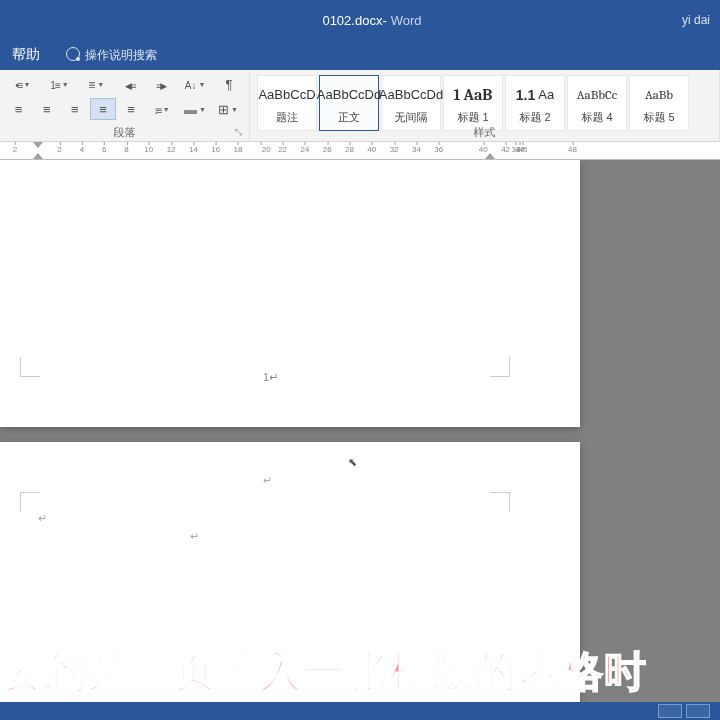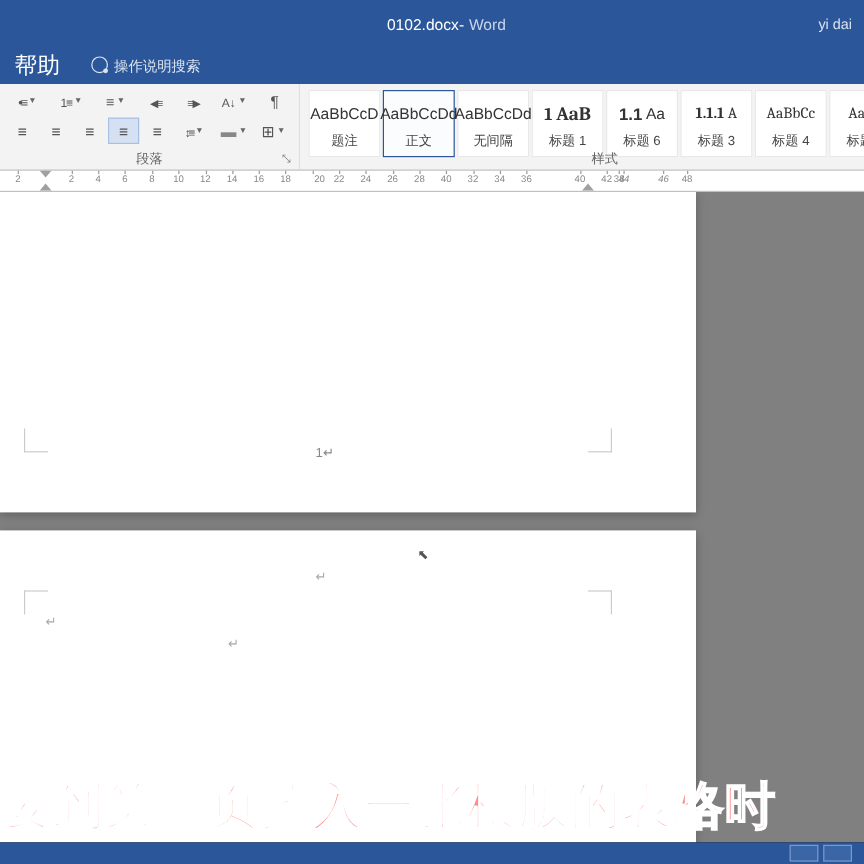--- a/index.html
+++ b/index.html
@@ -4,21 +4,21 @@
   <style>
     * { margin: 0; padding: 0; box-sizing: border-box; }
     body { font-family: "Microsoft YaHei", "Segoe UI", sans-serif; width: 720px; height: 720px; overflow: hidden; background: #000; position: relative; }
     
     .title-bar { background: #2b579a; height: 40px; display: flex; align-items: center; justify-content: center; position: relative; color: #fff; font-size: 13px; }
     .title-bar .doc-name { color: #fff; margin-left: 24px; }
     .title-bar .app-name { color: #c8d5ea; margin-left: 4px; }
     .title-bar .user { position: absolute; right: 10px; font-size: 12px; color: #d8e2f0; }
     
     .menu-bar { background: #2b579a; height: 30px; display: flex; align-items: center; padding-left: 2px; gap: 4px; }
-    .menu-item { padding: 4px 10px; color: #fff; font-size: 19px; cursor: pointer; }
+    .menu-item { padding: 4px 10px; color: #fff; font-size: 14px; cursor: pointer; }
     .tell-me { display: flex; gap: 5px; color: #dbe4f0; font-size: 12px; margin-left: 12px; }
     .tell-me-icon { width: 14px; height: 14px; border: 1.5px solid #dbe4f0; border-radius: 50%; position: relative; display: inline-block; }
     .tell-me-icon::after { content: ""; position: absolute; width: 4px; height: 4px; background: #dbe4f0; border-radius: 50%; bottom: -1px; right: -1px; }
     
     .ribbon { background: #f3f3f3; border-bottom: 1px solid #d4d4d4; height: 72px; display: flex; position: relative; }
     .ribbon-group { border-right: 1px solid #e0e0e0; padding: 3px 6px 0; position: relative; }
     .ribbon-group-label { position: absolute; bottom: 1px; left: 0; right: 0; text-align: center; font-size: 11px; color: #666; margin-top: 33px; }
     .dialog-launcher { position: absolute; bottom: 2px; right: 2px; width: 12px; height: 12px; font-size: 9px; color: #777; }
     
     .para-group { width: 250px; }
@@ -186,28 +186,21 @@
             <span class="num">1</span>
             <span>AaB</span>
           </div>
           <div class="style-label">标题 1</div>
         </div>
         <div class="style-item">
           <div class="style-preview heading2">
             <span class="num">1.1</span>
             <span>Aa</span>
           </div>
-          <div class="style-label">标题 6</div>
-        </div>
-        <div class="style-item">
-          <div class="style-preview heading3">
-            <span class="num">1.1.1</span>
-            <span>A</span>
-          </div>
-          <div class="style-label">标题 3</div>
+          <div class="style-label">标题 2</div>
         </div>
         <div class="style-item">
           <div class="style-preview heading4">
             <span>AaBbCc</span>
           </div>
           <div class="style-label">标题 4</div>
         </div>
         <div class="style-item">
           <div class="style-preview heading5">
             <span>AaBb</span>
@@ -238,21 +231,21 @@
       <div class="ruler-tick" style="left: 327.2px;">26</div>
       <div class="ruler-tick" style="left: 349.5px;">28</div>
       <div class="ruler-tick" style="left: 371.8px;">40</div>
       <div class="ruler-tick" style="left: 394.1px;">32</div>
       <div class="ruler-tick" style="left: 416.4px;">34</div>
       <div class="ruler-tick" style="left: 438.7px;">36</div>
       <div class="ruler-tick" style="left: 480px; margin-left: 36px;">38</div>
       <div class="ruler-tick" style="left: 483.3px;">40</div>
       <div class="ruler-tick" style="left: 505.6px;">42</div>
       <div class="ruler-tick" style="left: 520px; font-style: italic;">44</div>
-      <div class="ruler-tick" style="left: 553px; font-style: italic;">46</div>
+      <div class="ruler-tick" style="left: 523px; font-style: italic;">46</div>
       <div class="ruler-tick" style="left: 572.5px;">48</div>
     </div>
   <div class="ruler-marker-top" style="left:38px"></div>
   <div class="ruler-marker-bottom" style="left:38px"></div>
   <div class="ruler-marker-bottom" style="left:490px"></div>
 </div>
 
 <div class="doc-area">
   <div class="page page1">
     <div class="page-margin-mark bl" style="left:20px; bottom:50px"></div>

